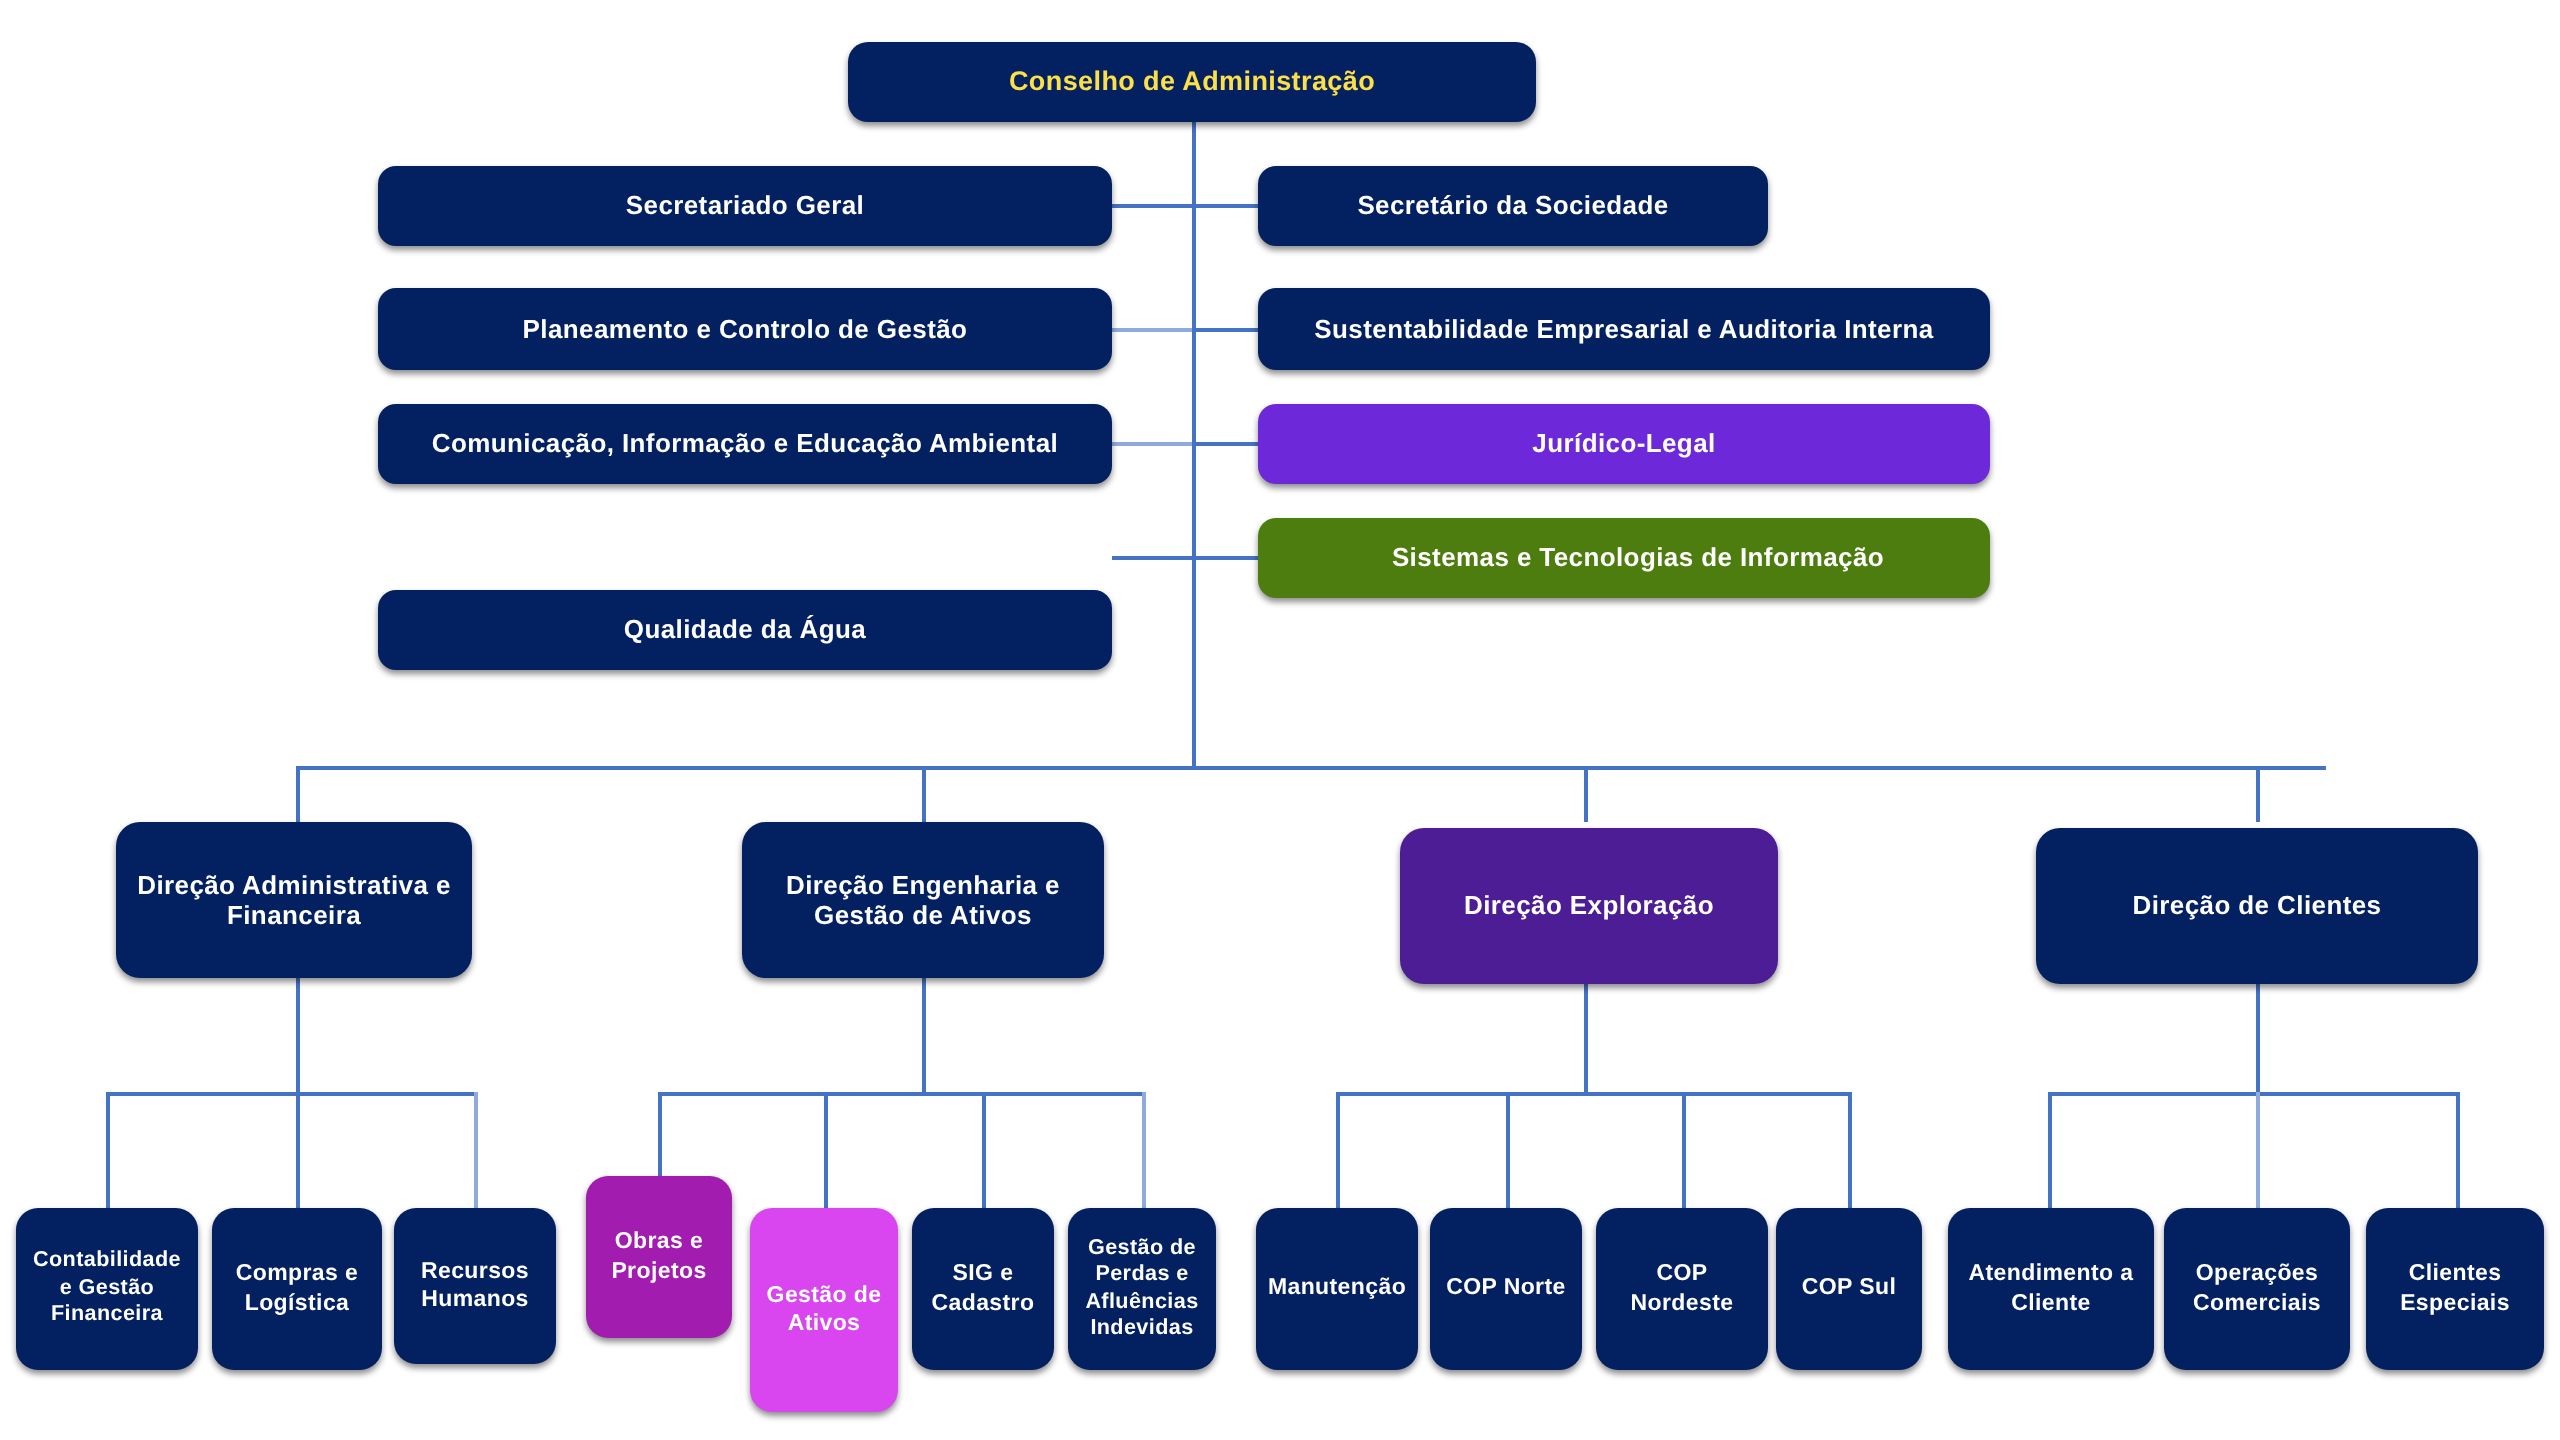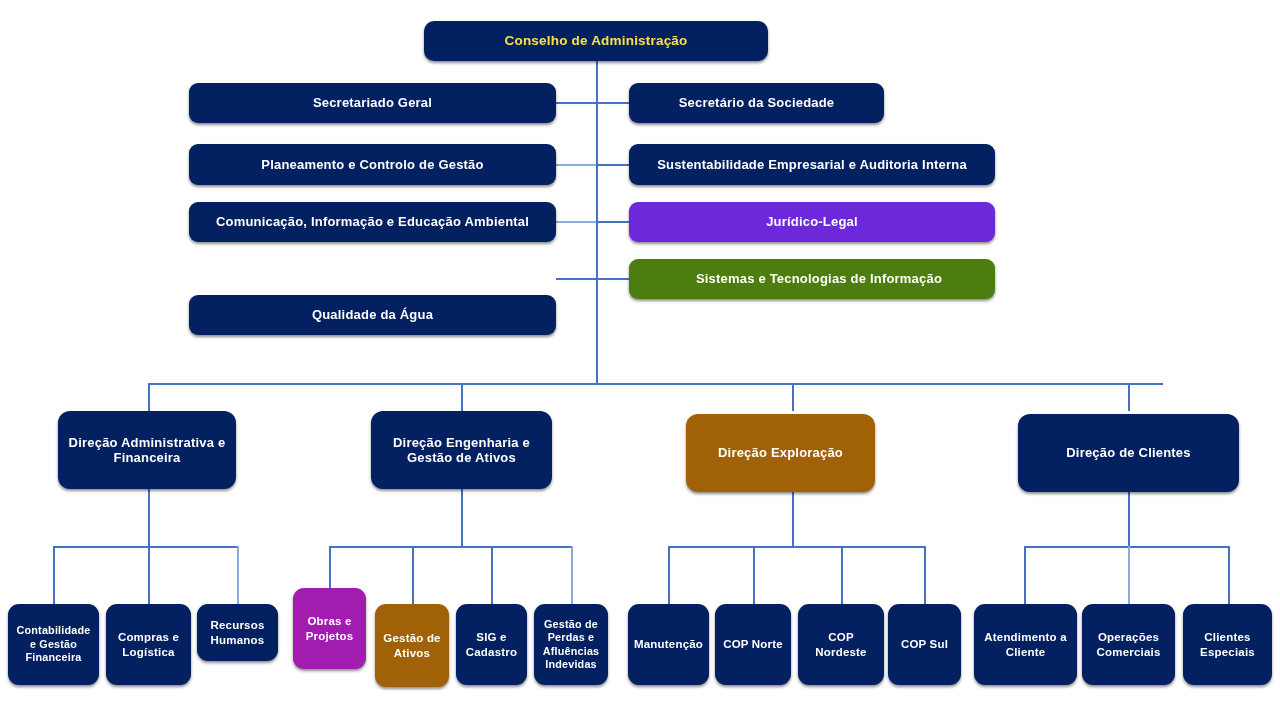--- a/index.html
+++ b/index.html
@@ -106,29 +106,29 @@
   <div class="box staff" style="left: 189px; top: 202px; width: 367px; height: 40px; background: rgb(3, 32, 96); color: rgb(255, 255, 255);">Comunicação, Informação e Educação Ambiental</div>
   <div class="box staff" style="left: 189px; top: 259px; width: 367px; height: 40px; background: rgb(3, 32, 96); color: rgb(255, 255, 255); margin-top: 36px;">Qualidade da Água</div>
 
   <div class="box staff" style="left: 629px; top: 83px; width: 255px; height: 40px; background: rgb(3, 32, 96); color: rgb(255, 255, 255);">Secretário da Sociedade</div>
   <div class="box staff" style="left: 629px; top: 144px; width: 366px; height: 41px; background: rgb(3, 32, 96); color: rgb(255, 255, 255);">Sustentabilidade Empresarial e Auditoria Interna</div>
   <div class="box staff" style="left: 629px; top: 202px; width: 366px; height: 40px; background: #6d28d9; color: rgb(255, 255, 255);">Jurídico-Legal</div>
   <div class="box staff" style="left: 629px; top: 259px; width: 366px; height: 40px; background: #4d7c0f; color: rgb(255, 255, 255); padding-left: 20px;">Sistemas e Tecnologias de Informação</div>
 
   <div class="box dir" style="left: 58px; top: 411px; width: 178px; height: 78px; background: rgb(3, 32, 96); color: rgb(255, 255, 255);">Direção Administrativa e Financeira</div>
   <div class="box dir" style="left: 371px; top: 411px; width: 181px; height: 78px; background: rgb(3, 32, 96); color: rgb(255, 255, 255);">Direção Engenharia e Gestão de Ativos</div>
-  <div class="box dir" style="left: 686px; top: 414px; width: 189px; height: 78px; background: #a16207; color: rgb(255, 255, 255);">Direção Exploração</div>
+  <div class="box dir" style="left: 700px; top: 414px; width: 189px; height: 78px; background: #4c1d95; color: rgb(255, 255, 255);">Direção Exploração</div>
   <div class="box dir" style="left: 1018px; top: 414px; width: 221px; height: 78px; background: rgb(3, 32, 96); color: rgb(255, 255, 255);">Direção de Clientes</div>
 
   <div class="box leaf small" style="left: 8px; top: 604px; width: 91px; height: 81px; background: rgb(3, 32, 96); color: rgb(255, 255, 255);">Contabilidade e Gestão Financeira</div>
   <div class="box leaf" style="left: 106px; top: 604px; width: 85px; height: 81px; background: rgb(3, 32, 96); color: rgb(255, 255, 255);">Compras e Logística</div>
-  <div class="box leaf" style="left: 197px; top: 604px; width: 81px; height: 57px; background: rgb(3, 32, 96); color: rgb(255, 255, 255);">Recursos Humanos</div>
+  <div class="box leaf" style="left: 197px; top: 604px; width: 81px; height: 78px; background: rgb(3, 32, 96); color: rgb(255, 255, 255);">Recursos Humanos</div>
 
   <div class="box leaf" style="left: 293px; top: 588px; width: 73px; height: 81px; background: #a21caf; color: rgb(255, 255, 255);">Obras e Projetos</div>
-  <div class="box leaf" style="left: 375px; top: 604px; width: 74px; height: 83px; background: #a16207; color: rgb(255, 255, 255);">Gestão de Ativos</div>
+  <div class="box leaf" style="left: 375px; top: 604px; width: 74px; height: 102px; background: #d946ef; color: rgb(255, 255, 255);">Gestão de Ativos</div>
   <div class="box leaf" style="left: 456px; top: 604px; width: 71px; height: 81px; background: rgb(3, 32, 96); color: rgb(255, 255, 255);">SIG e Cadastro</div>
   <div class="box leaf small" style="left: 534px; top: 604px; width: 74px; height: 81px; background: rgb(3, 32, 96); color: rgb(255, 255, 255);">Gestão de Perdas e Afluências Indevidas</div>
 
   <div class="box leaf" style="left: 628px; top: 604px; width: 81px; height: 81px; background: rgb(3, 32, 96); color: rgb(255, 255, 255);">Manutenção</div>
   <div class="box leaf" style="left: 715px; top: 604px; width: 76px; height: 81px; background: rgb(3, 32, 96); color: rgb(255, 255, 255);">COP Norte</div>
   <div class="box leaf" style="left: 798px; top: 604px; width: 86px; height: 81px; background: rgb(3, 32, 96); color: rgb(255, 255, 255);">COP Nordeste</div>
   <div class="box leaf" style="left: 888px; top: 604px; width: 73px; height: 81px; background: rgb(3, 32, 96); color: rgb(255, 255, 255);">COP Sul</div>
 
   <div class="box leaf" style="left: 974px; top: 604px; width: 103px; height: 81px; background: rgb(3, 32, 96); color: rgb(255, 255, 255);">Atendimento a Cliente</div>
   <div class="box leaf" style="left: 1082px; top: 604px; width: 93px; height: 81px; background: rgb(3, 32, 96); color: rgb(255, 255, 255);">Operações Comerciais</div>

